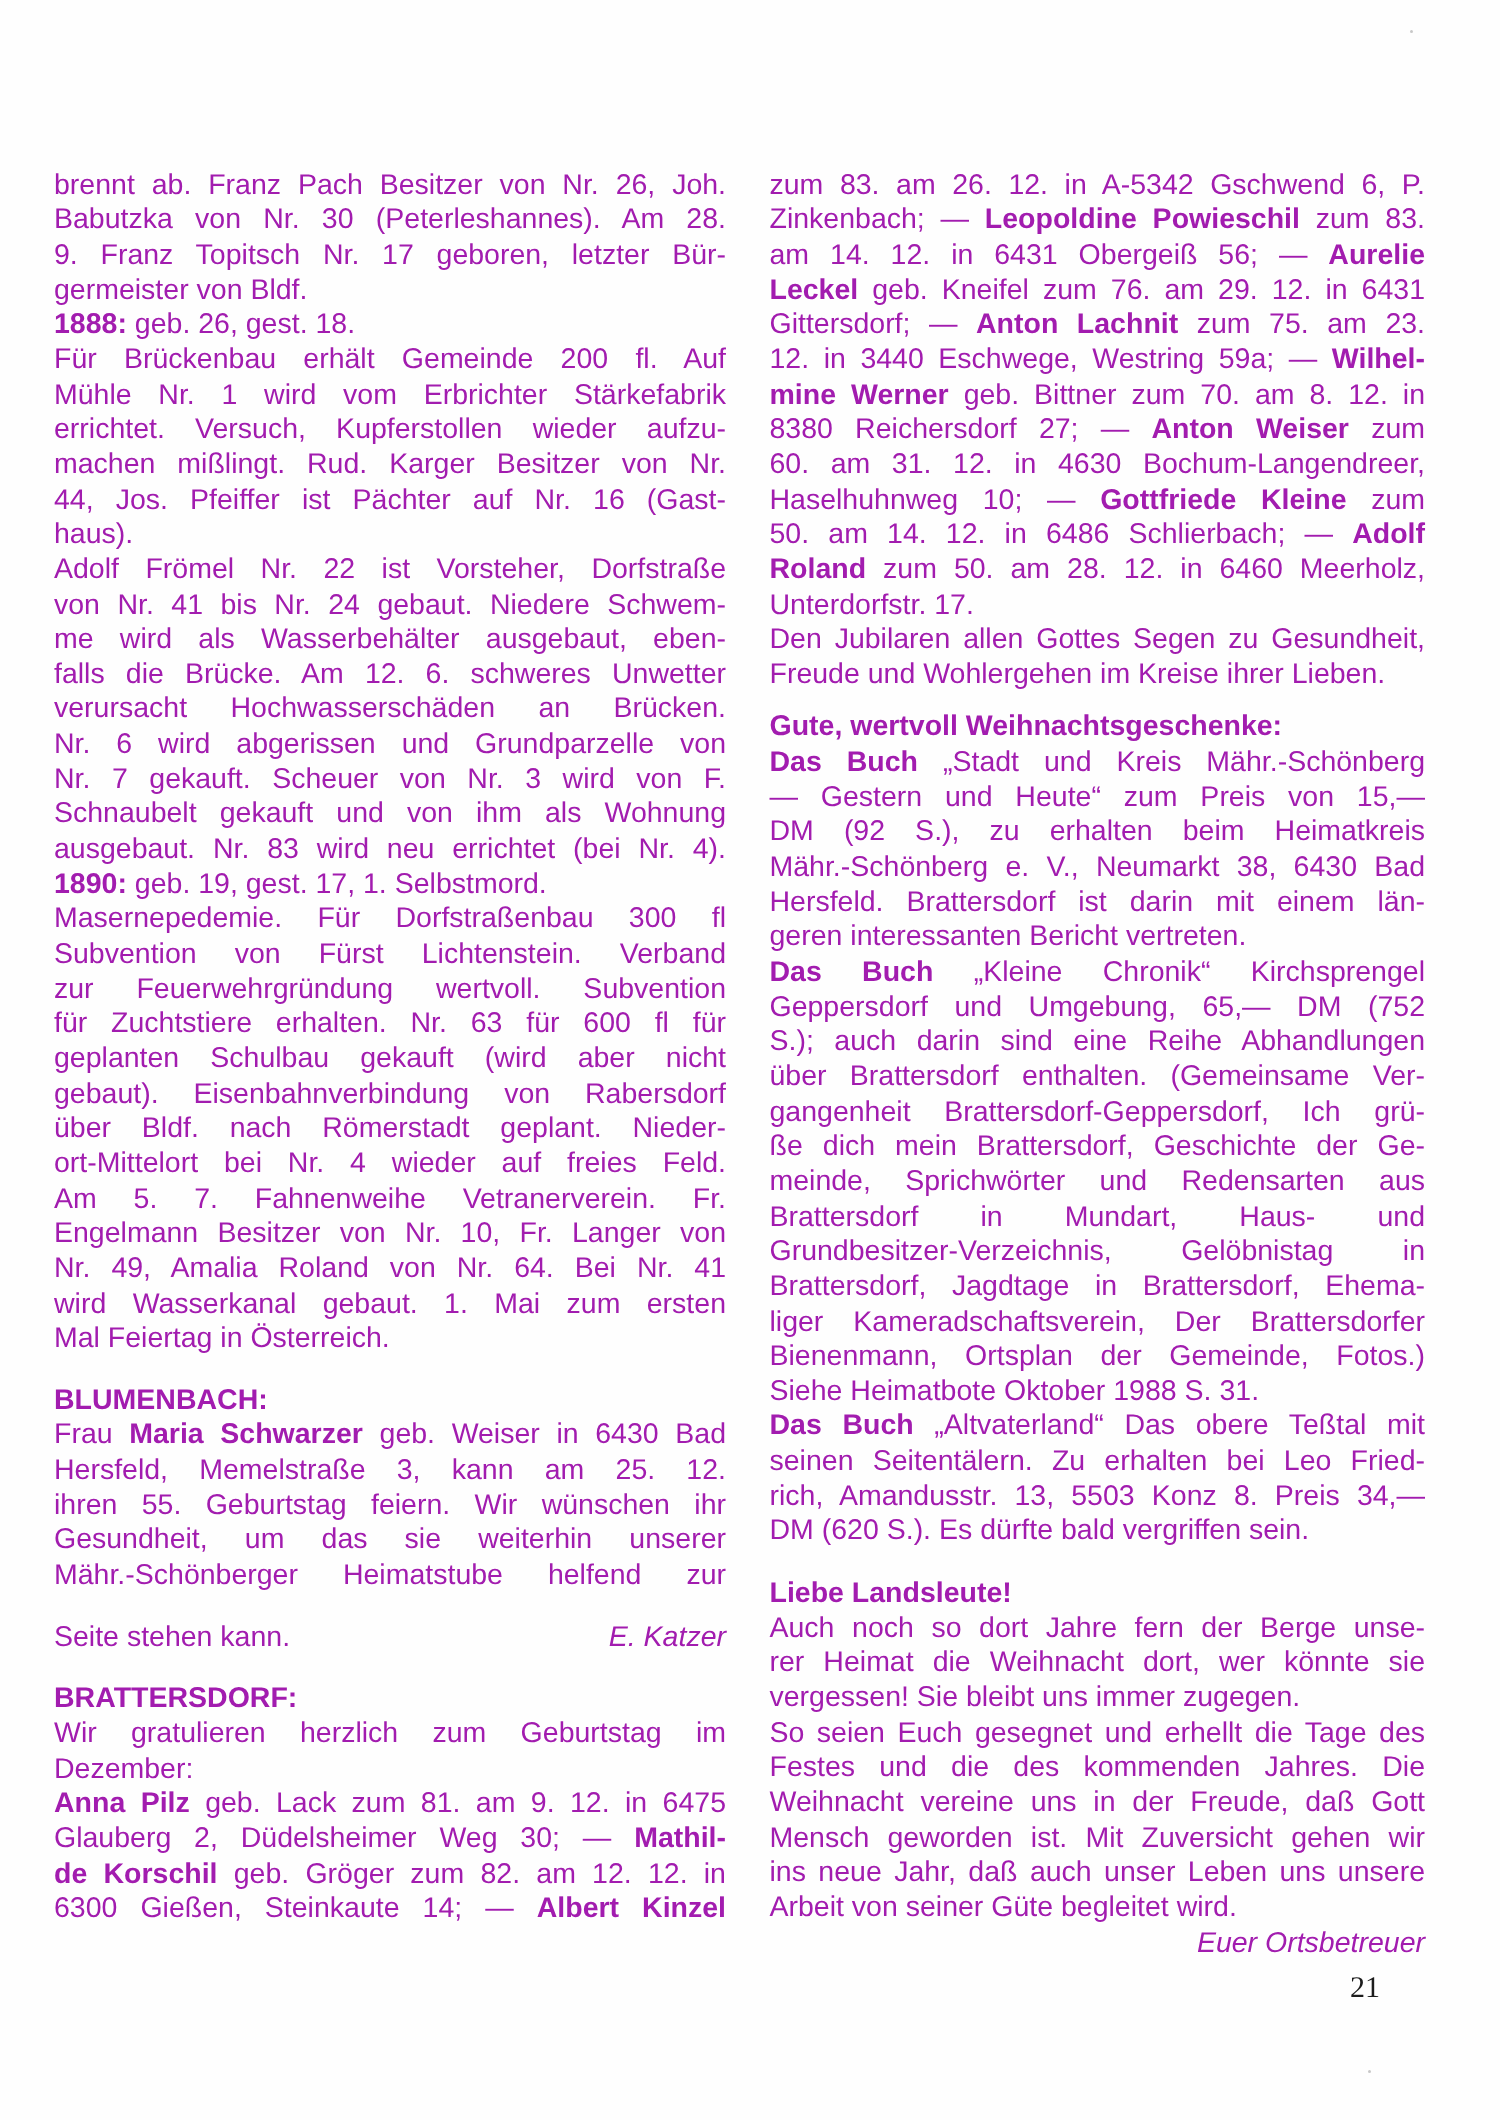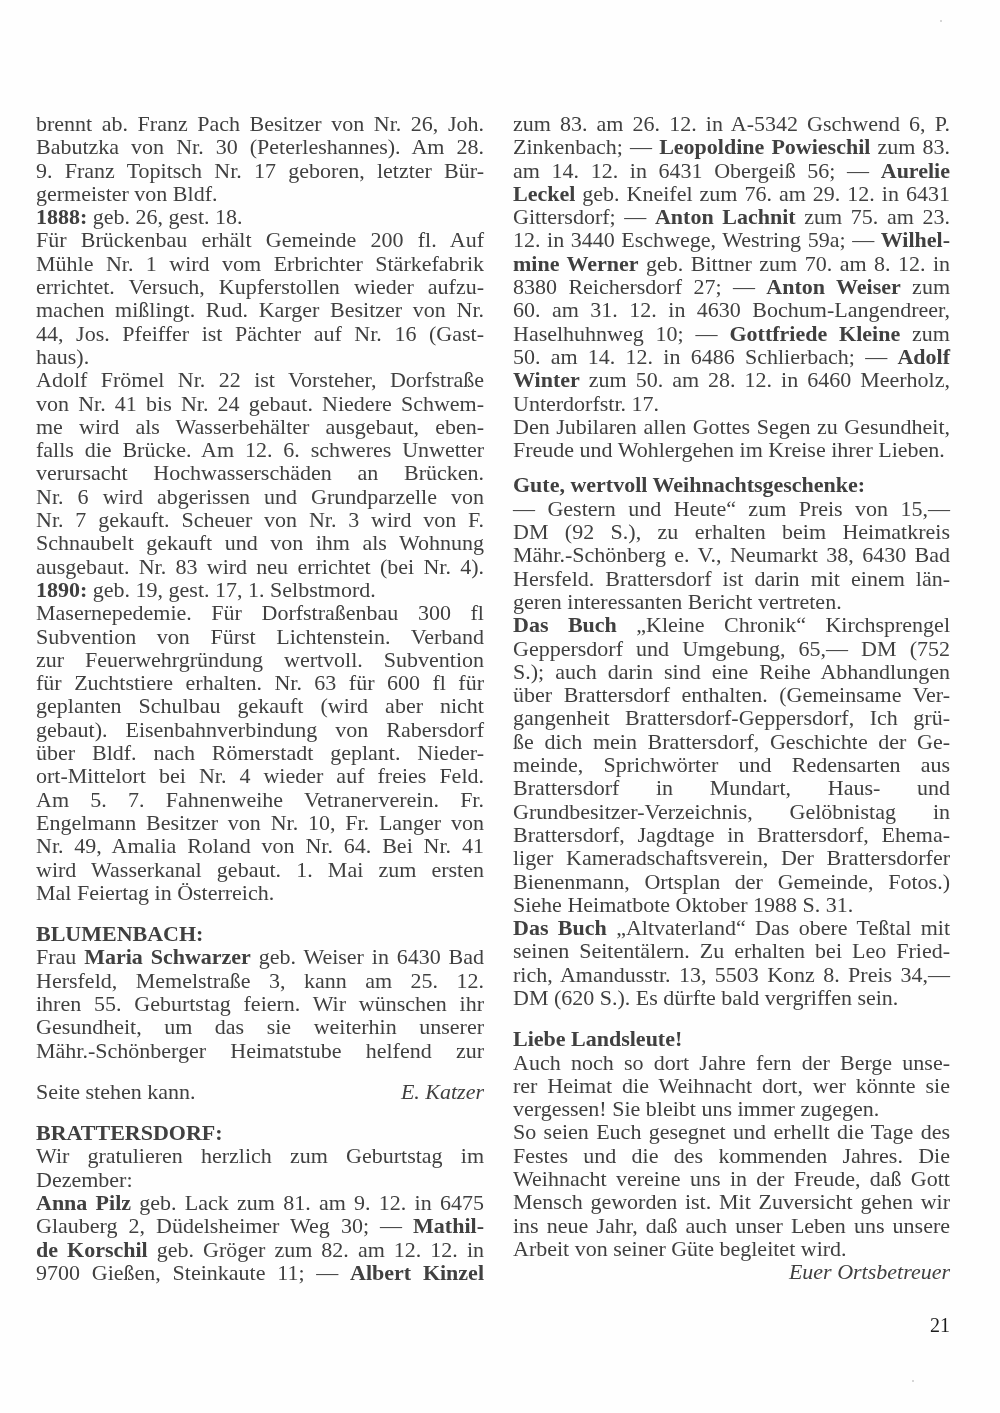--- a/index.html
+++ b/index.html
@@ -1,29 +1,29 @@
 <!DOCTYPE html>
 <html><head>
 <meta charset="utf-8">
 <style>
   html, body { margin: 0; padding: 0; background: #ffffff; }
   body { width: 1000px; height: 1413px; position: relative; overflow: hidden; }
   .page { position: absolute; left: 0; top: 0; width: 1000px; height: 1413px; background: #fefefe; }
-  .col { position: absolute; top: 112px; font-family: Liberation Serif, serif; font-size: 22px; color: #404040; }
+  .col { position: absolute; top: 112px; font-family: Liberation Sans, sans-serif; font-size: 19px; color: #a21caf; }
   .col-left { left: 36px; width: 448px; }
   .col-right { left: 513px; width: 437px; }
   .ln { display: block; height: 23.3px; line-height: 23.3px; white-space: nowrap; text-align: justify; text-align-last: justify; overflow: visible; }
   .ln.last { text-align-last: left; }
   .ln.right { text-align: right; text-align-last: right; }
   .gap { height: 18px; }
   .gap-sm { height: 12px; }
   b, .b { font-weight: bold; }
   .it { font-style: italic; }
   .sig { display: flex; justify-content: space-between; margin-top: 18px; }
-  .page-number { position: absolute; left: 900px; top: 1314px; width: 50px; text-align: right; font-family: "Liberation Serif", serif; font-size: 20px; color: #1c1c1c; }
+  .page-number { position: absolute; left: 900px; top: 1314px; width: 50px; font-family: "Liberation Serif", serif; font-size: 20px; color: #1c1c1c; }
   .speck { position: absolute; width: 2px; height: 2px; background: #c8c8c8; border-radius: 1px; }
 </style>
 </head>
 <body>
 
 <div class="page">
 
   <div class="col col-left">
     <div>
       <span class="ln">brennt ab. Franz Pach Besitzer von Nr. 26, Joh.</span>
@@ -88,48 +88,49 @@
 
     <div class="gap"></div>
 
     <div>
       <span class="ln last b">BRATTERSDORF:</span>
       <span class="ln">Wir gratulieren herzlich zum Geburtstag im</span>
       <span class="ln last">Dezember:</span>
       <span class="ln"><b>Anna Pilz</b><span> geb. Lack zum 81. am 9. 12. in 6475</span></span>
       <span class="ln"><span>Glauberg 2, Düdelsheimer Weg 30; — </span><b>Mathil-</b></span>
       <span class="ln"><b>de Korschil</b><span> geb. Gröger zum 82. am 12. 12. in</span></span>
-      <span class="ln"><span>9700 Gießen, Steinkaute 11; — </span><b>Albert Kinzel</b></span>
+      <span class="ln"><span>6300 Gießen, Steinkaute 14; — </span><b>Albert Kinzel</b></span>
     </div>
   </div>
 
   <div class="col col-right">
     <div id="birthdays">
         <span class="ln"><span>zum 83. am 26. 12. in A-5342 Gschwend 6, P.</span></span>
         <span class="ln"><span>Zinkenbach; — </span><b>Leopoldine Powieschil</b><span> zum 83.</span></span>
         <span class="ln"><span>am 14. 12. in 6431 Obergeiß 56; — </span><b>Aurelie</b></span>
         <span class="ln"><b>Leckel</b><span> geb. Kneifel zum 76. am 29. 12. in 6431</span></span>
         <span class="ln"><span>Gittersdorf; — </span><b>Anton Lachnit</b><span> zum 75. am 23.</span></span>
         <span class="ln"><span>12. in 3440 Eschwege, Westring 59a; — </span><b>Wilhel-</b></span>
         <span class="ln"><b>mine Werner</b><span> geb. Bittner zum 70. am 8. 12. in</span></span>
         <span class="ln"><span>8380 Reichersdorf 27; — </span><b>Anton Weiser</b><span> zum</span></span>
         <span class="ln"><span>60. am 31. 12. in 4630 Bochum-Langendreer,</span></span>
         <span class="ln"><span>Haselhuhnweg 10; — </span><b>Gottfriede Kleine</b><span> zum</span></span>
         <span class="ln"><span>50. am 14. 12. in 6486 Schlierbach; — </span><b>Adolf</b></span>
-        <span class="ln"><b>Winter</b><span> zum 50. am 28. 12. in 6460 Meerholz,</span></span>
+        <span class="ln"><b>Roland</b><span> zum 50. am 28. 12. in 6460 Meerholz,</span></span>
         <span class="ln last"><span>Unterdorfstr. 17.</span></span>
         <span class="ln"><span>Den Jubilaren allen Gottes Segen zu Gesundheit,</span></span>
         <span class="ln last"><span>Freude und Wohlergehen im Kreise ihrer Lieben.</span></span>
       </div>
 
     <div class="gap-sm"></div>
 
     <div>
       <span class="ln last b">Gute, wertvoll Weihnachtsgeschenke:</span>
       <div id="gifts">
+          <span class="ln"><b>Das Buch</b><span> „Stadt und Kreis Mähr.-Schönberg</span></span>
           <span class="ln"><span>— Gestern und Heute“ zum Preis von 15,—</span></span>
           <span class="ln"><span>DM (92 S.), zu erhalten beim Heimatkreis</span></span>
           <span class="ln"><span>Mähr.-Schönberg e. V., Neumarkt 38, 6430 Bad</span></span>
           <span class="ln"><span>Hersfeld. Brattersdorf ist darin mit einem län-</span></span>
           <span class="ln last"><span>geren interessanten Bericht vertreten.</span></span>
           <span class="ln"><b>Das Buch</b><span> „Kleine Chronik“ Kirchsprengel</span></span>
           <span class="ln"><span>Geppersdorf und Umgebung, 65,— DM (752</span></span>
           <span class="ln"><span>S.); auch darin sind eine Reihe Abhandlungen</span></span>
           <span class="ln"><span>über Brattersdorf enthalten. (Gemeinsame Ver-</span></span>
           <span class="ln"><span>gangenheit Brattersdorf-Geppersdorf, Ich grü-</span></span>

